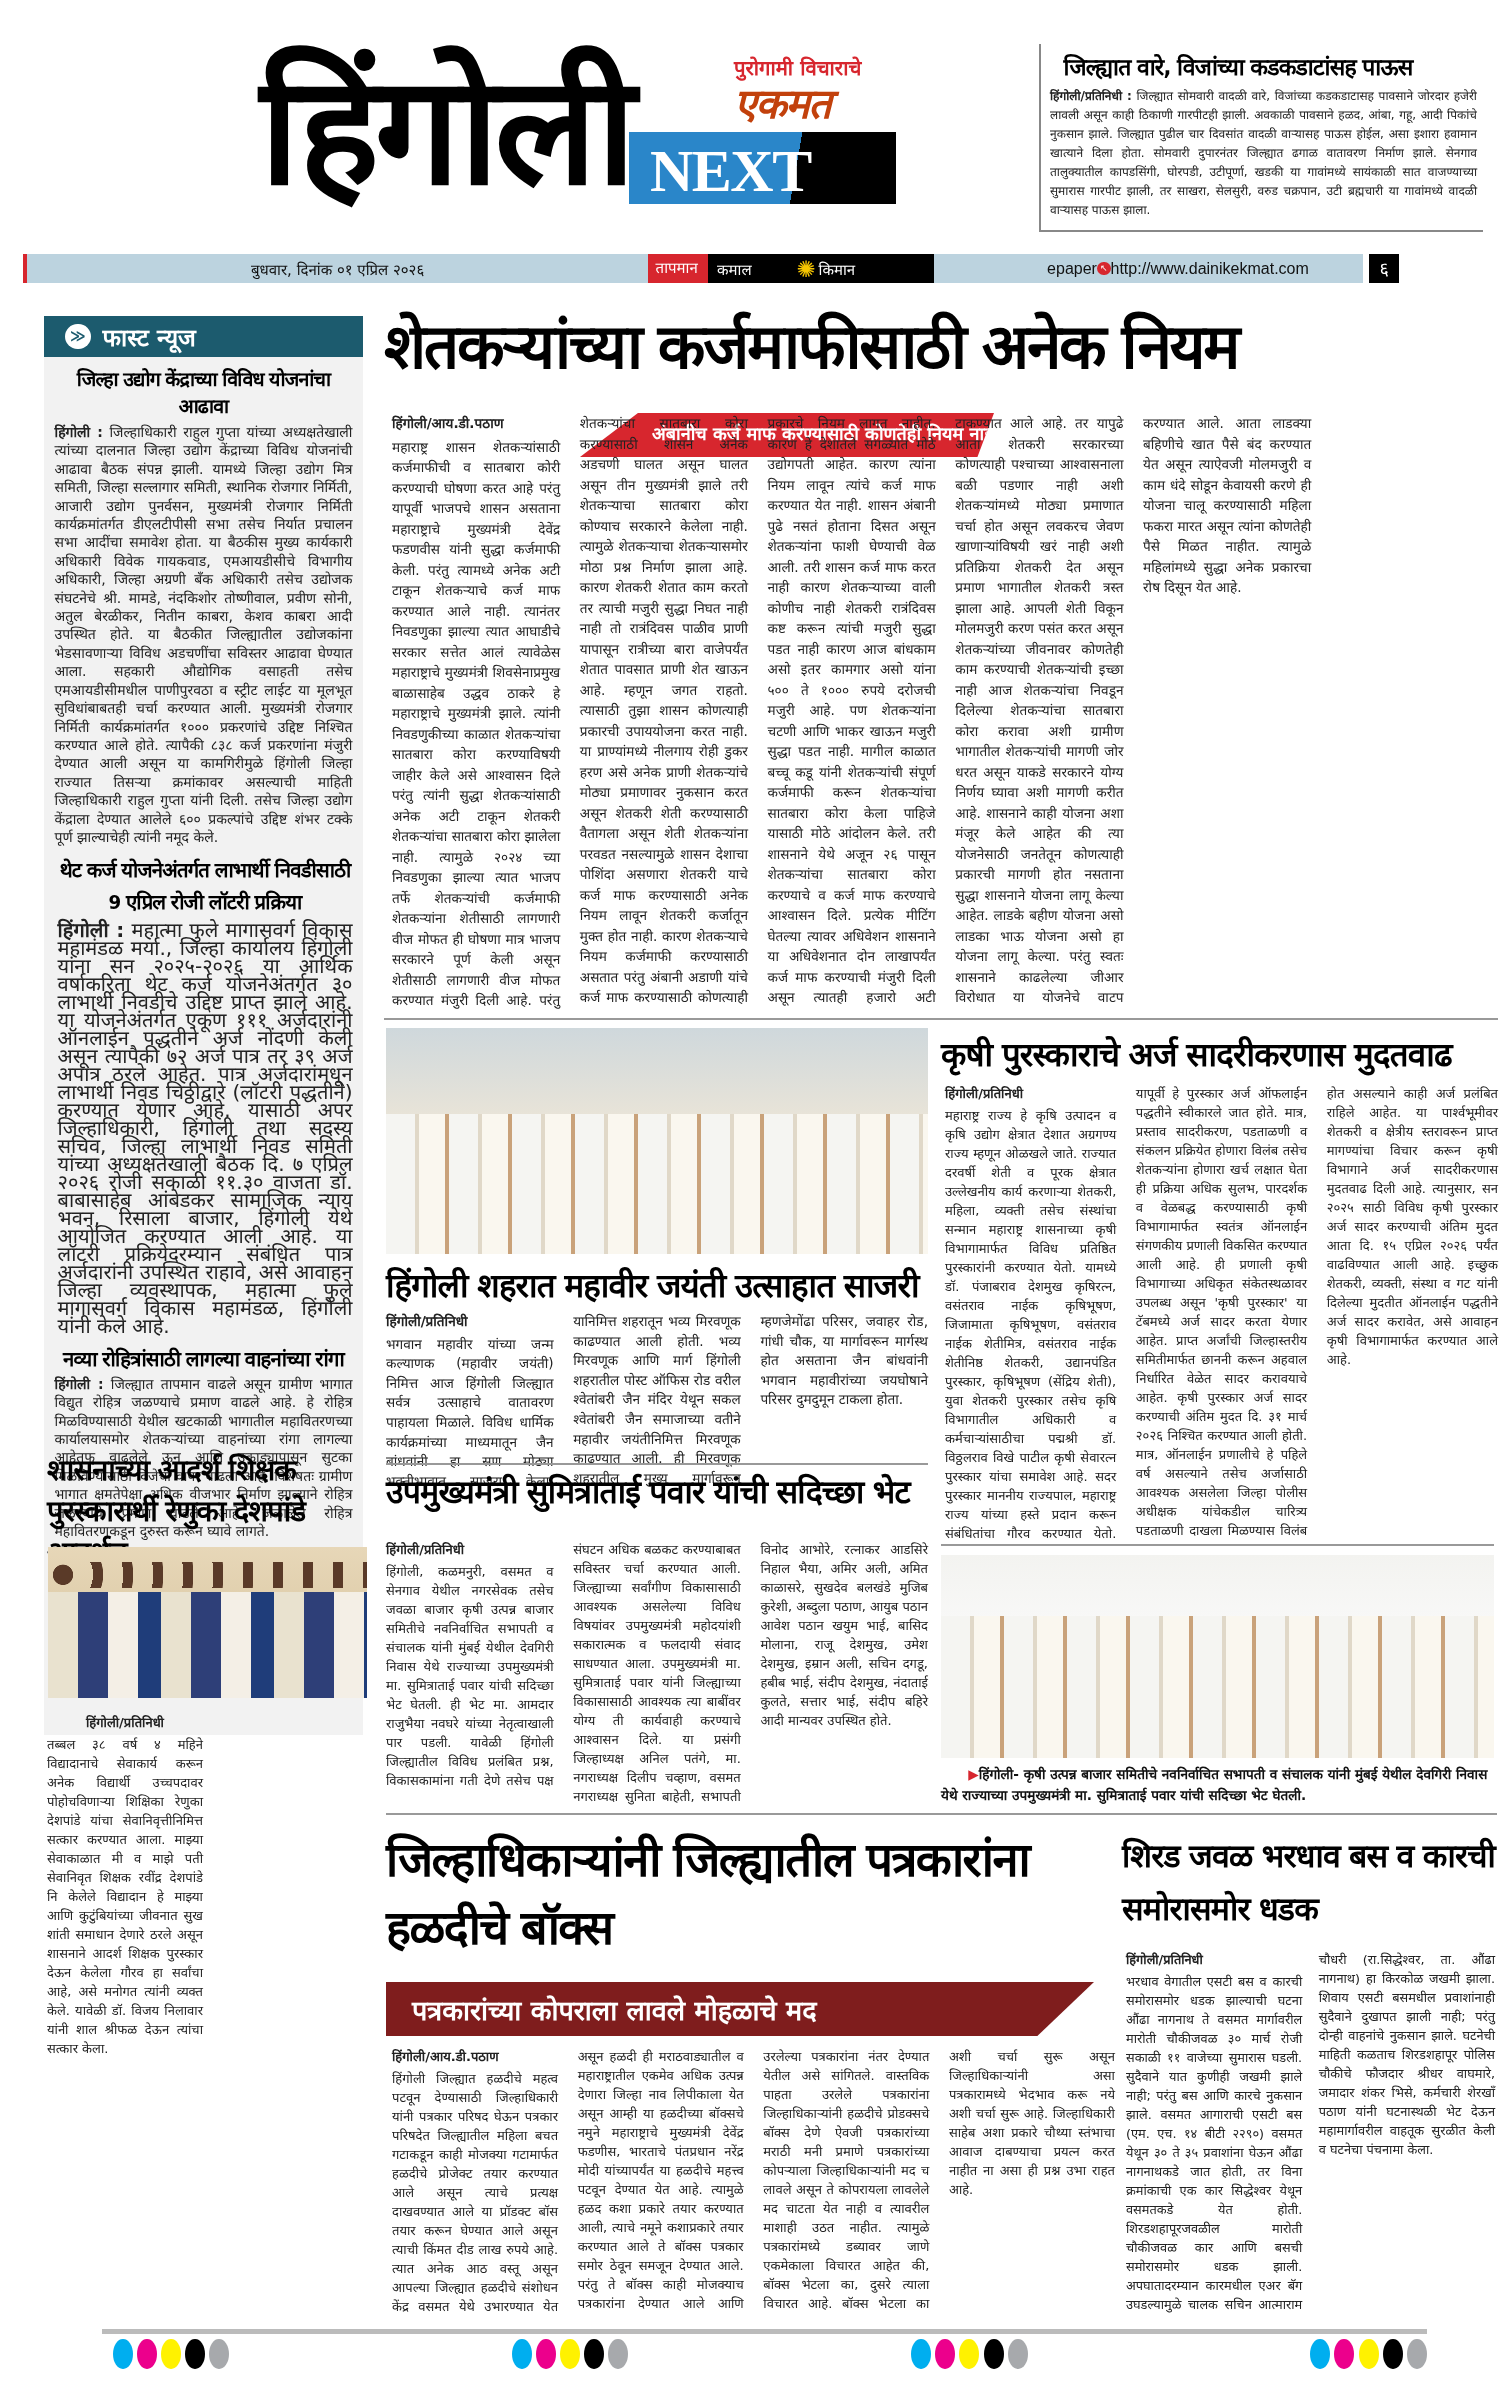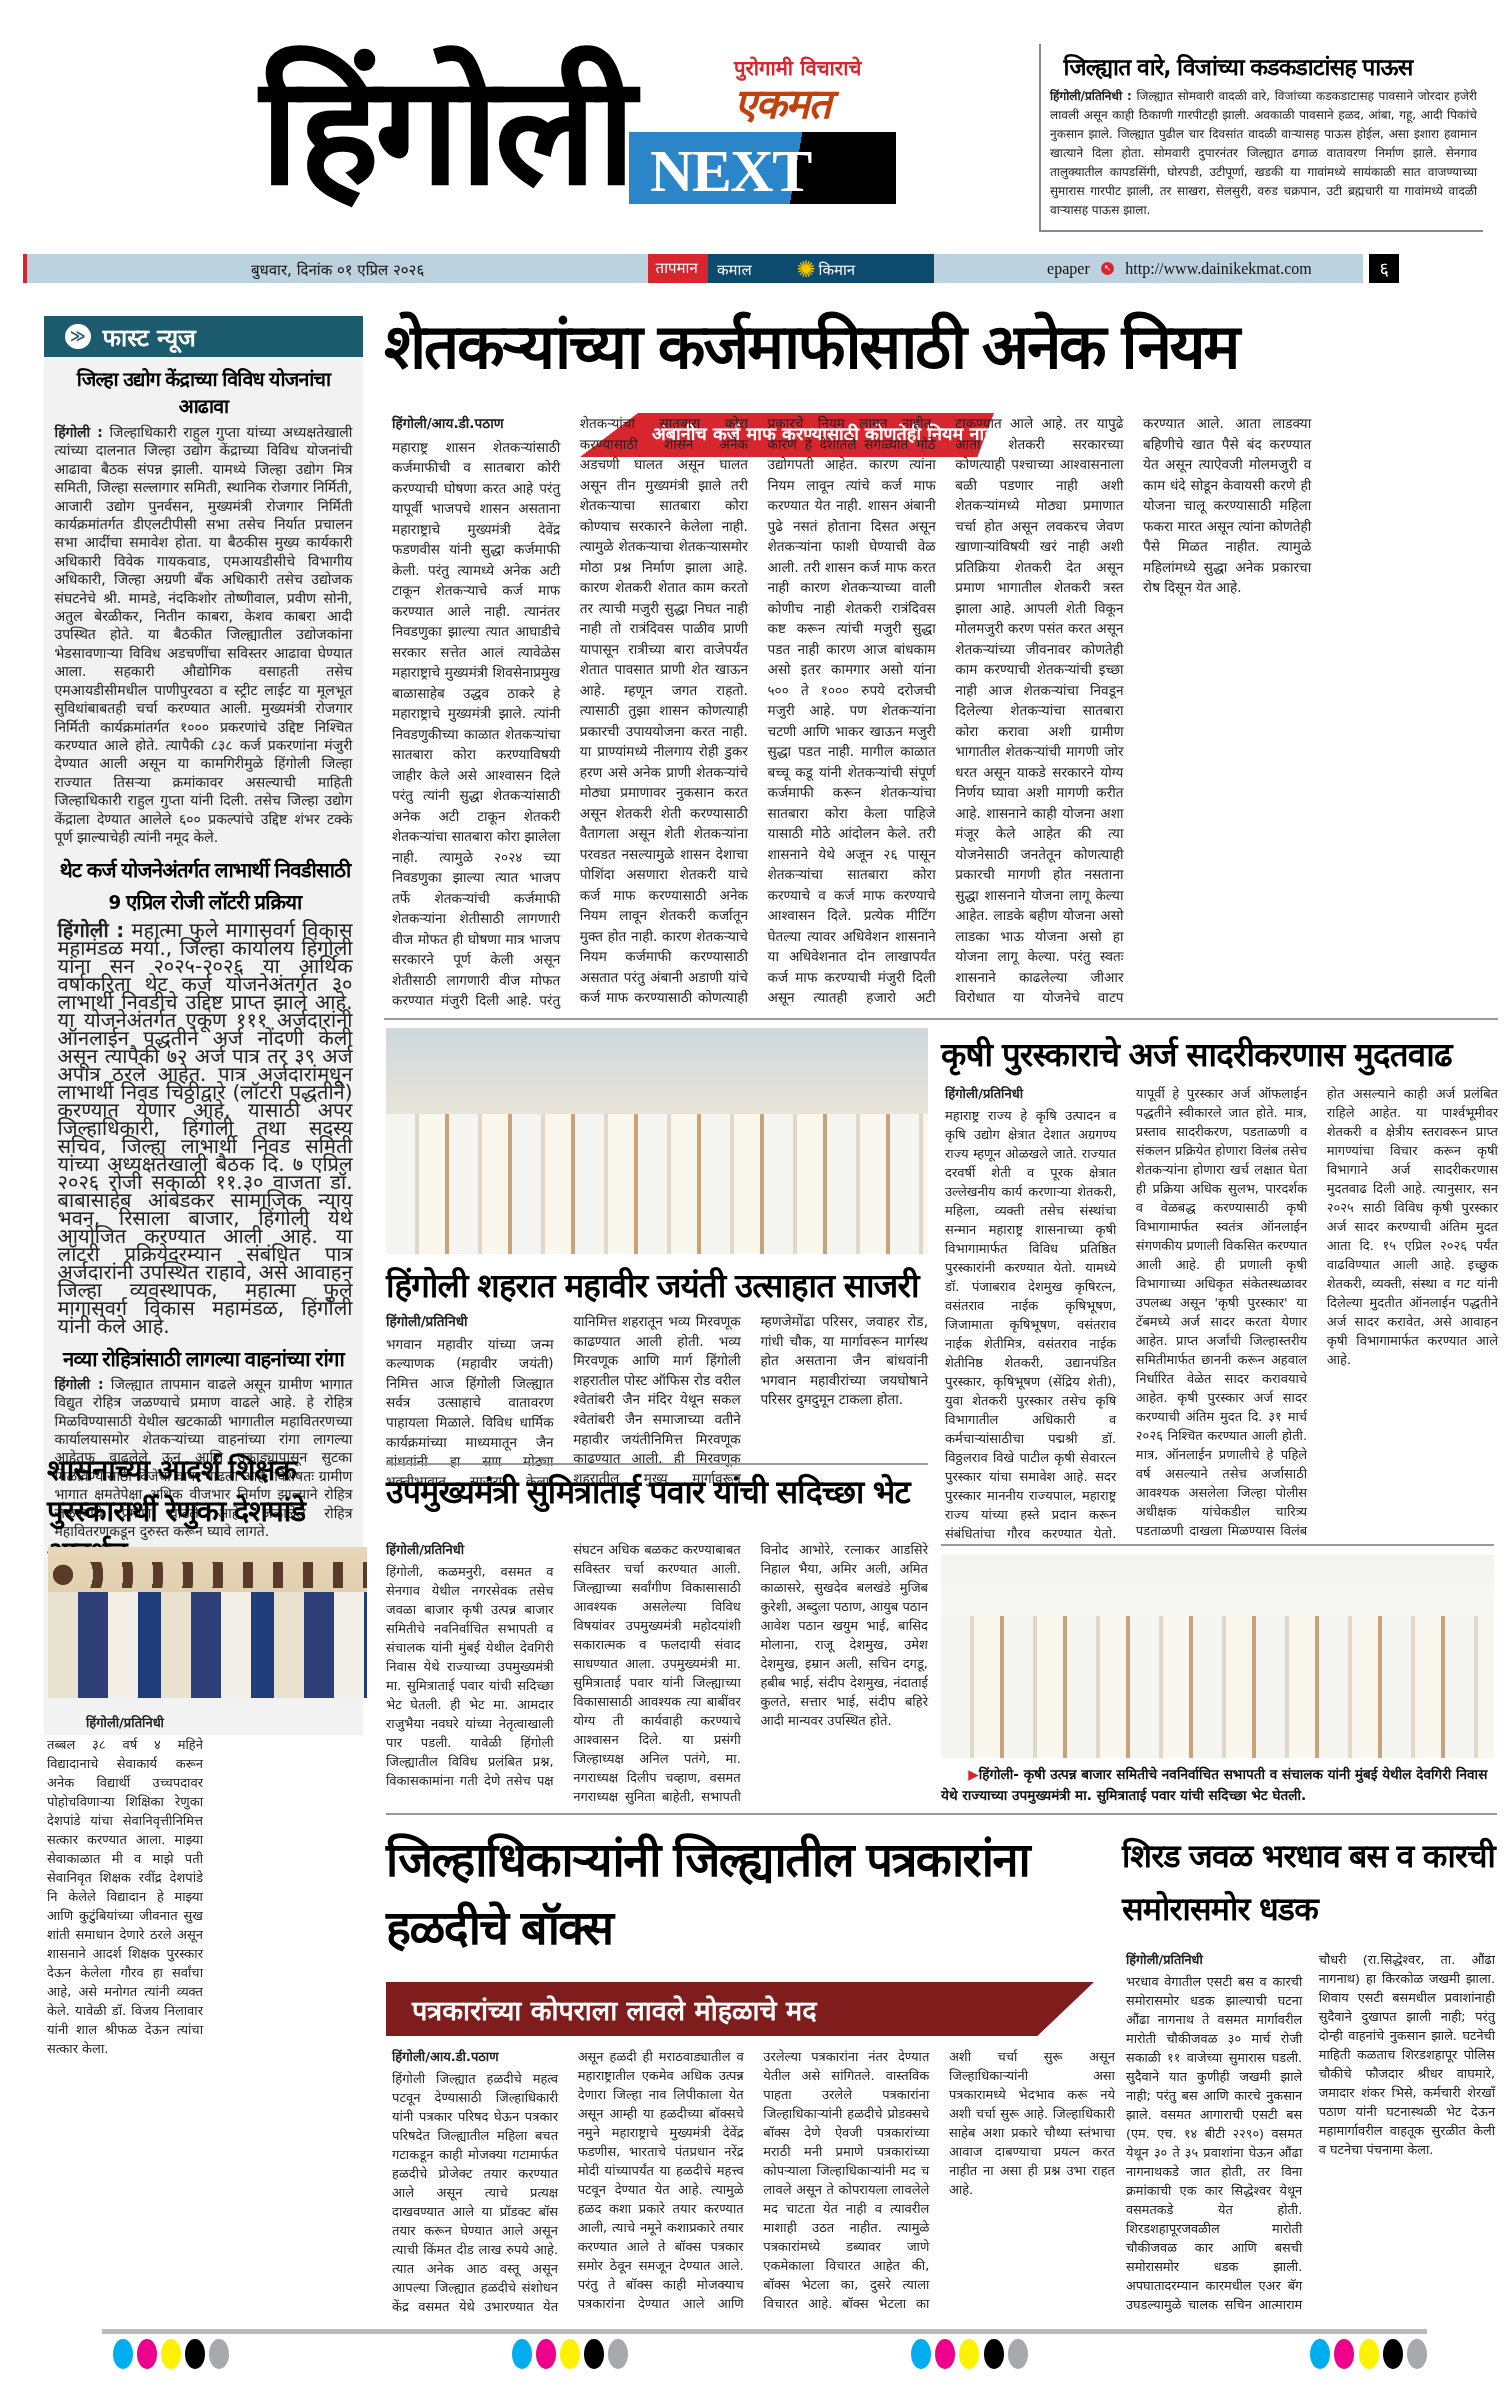--- a/index.html
+++ b/index.html
@@ -33,26 +33,26 @@
     </div>
   </div>
 </div>
 
 <div class="abs" style="left:22.6px;top:254px;width:1468px;height:29px;display:flex;align-items:center">
   <div style="width:4.5px;height:29px;background:#d7262e"></div>
   <div style="width:621px;height:29px;background:#bcd3df;display:flex;align-items:center;justify-content:center">
     <span style="font-size:15px">बुधवार, दिनांक ०१ एप्रिल २०२६</span>
   </div>
   <div style="height:29px;background:#d7262e;color:#fff;font-size:15px;line-height:29px;padding:0 7.5px;width:60px">तापमान</div>
-  <div style="height:29px;background:#0c4a6e;color:#fff;width:226px;display:flex;align-items:center;gap:45px;padding-left:9px;font-size:15px">
+  <div style="height:29px;background:#000000;color:#fff;width:226px;display:flex;align-items:center;gap:45px;padding-left:9px;font-size:15px">
     <span>कमाल</span>
     <span style="color:#f7c600;font-size:22.6px">✺</span>
     <span style="margin-left:-42px">किमान</span>
   </div>
-  <div style="width:429px;height:29px;background:#bcd3df;display:flex;align-items:center;gap:11px;padding-left:113px;font-family:Liberation Serif, serif;font-size:16px">
+  <div style="width:429px;height:29px;background:#bcd3df;display:flex;align-items:center;gap:0;padding-left:113px;font-family:Liberation Sans, sans-serif;font-size:16px">
     <span>epaper</span>
     <span style="display:inline-block;width:13.6px;height:13.6px;border-radius:50%;background:#d7262e;color:#fff;font-size:9px;line-height:13.6px;text-align:center">↖</span>
     <a style="color:#111;text-decoration:none">http://www.dainikekmat.com</a>
   </div>
   <div style="width:30px;height:29px;background:#000;color:#fff;font-size:18px;line-height:29px;text-align:center;margin-left:6px">
     <span>६</span>
   </div>
 </div>
 
 <div class="abs" style="left:44px;top:316px;width:319px;height:1419px;background:#f2f2f2">

